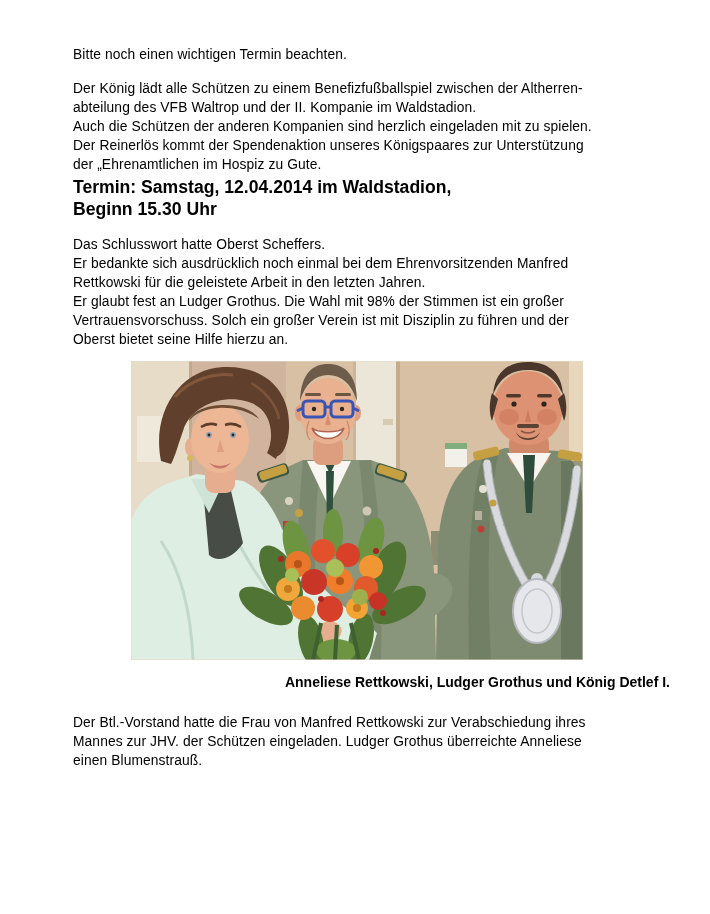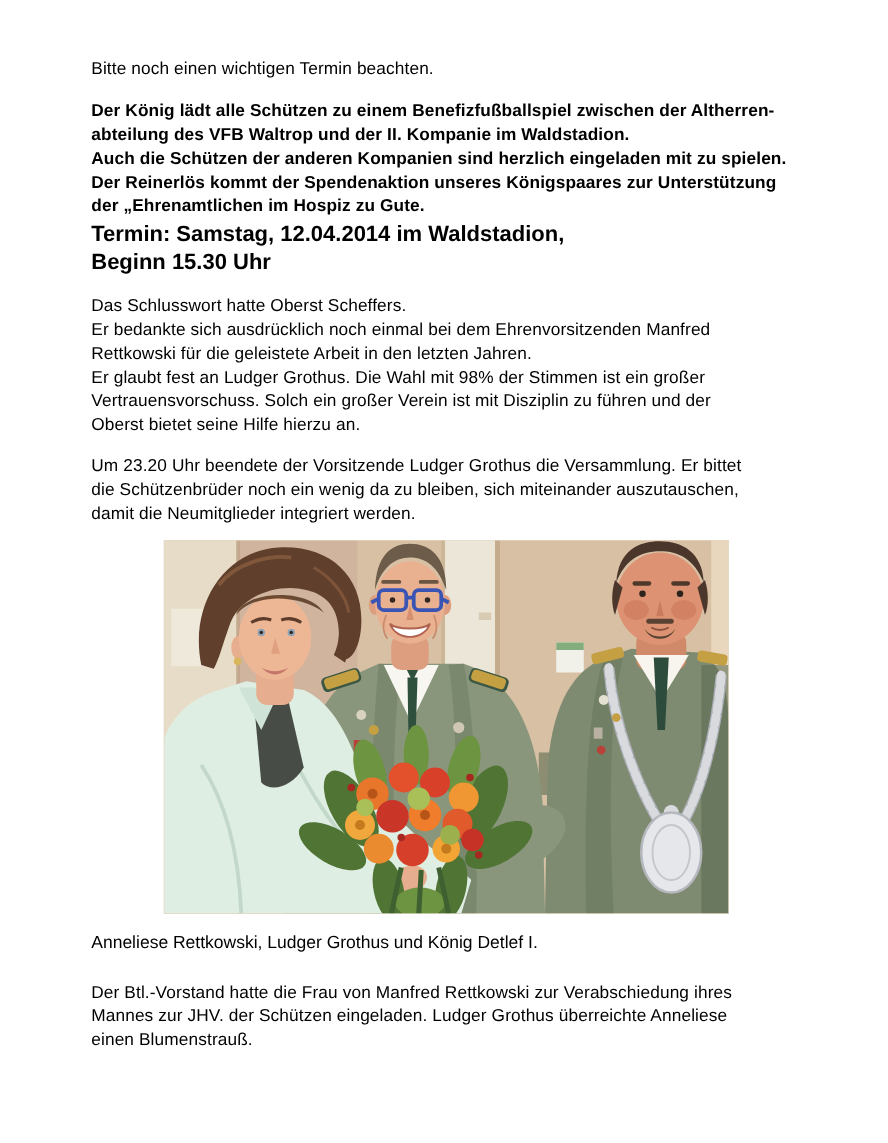--- a/index.html
+++ b/index.html
@@ -19,21 +19,21 @@
     padding: 45px 40px 0 73px;
     background: #ffffff;
   }
   .body-text {
     font-size: 13.8px;
     line-height: 19px;
     white-space: pre-line;
     letter-spacing: 0.1px;
   }
   .p-intro        { margin: 0; }
-  .p-invitation   { margin: 15px 0 0 0; font-weight: bold; }
+  .p-invitation   { margin: 15px 0 0 0; }
   .termin-heading {
     margin: 3px 0 0 0;
     font-size: 17.6px;
     line-height: 21.5px;
     font-weight: bold;
     text-align: left;
     white-space: pre-line;
   }
   .p-press        { margin: 16px 0 0 0; }
   .p-schlusswort  { margin: 15px 0 0 0; }
@@ -42,22 +42,22 @@
     margin: 12px 0 0 58px;
     width: 452px;
     height: 299px;
     line-height: 0;
   }
   .photo-wrap svg { display: block; }
   .photo-caption {
     margin: 14px 0 0 0;
     font-size: 14px;
     line-height: 17px;
-    font-weight: normal;
-    text-align: left;
+    font-weight: bold;
+    text-align: right;
   }
   .p-farewell     { margin: 22px 0 0 0; }
 </style>
 </head>
 <body>
 
 <div class="page">
 
   <div class="body-text p-intro">Bitte noch einen wichtigen Termin beachten.</div>
 
@@ -71,23 +71,20 @@
 Beginn 15.30 Uhr</div>
 
 
   <div class="body-text p-schlusswort">Das Schlusswort hatte Oberst Scheffers.
 Er bedankte sich ausdrücklich noch einmal bei dem Ehrenvorsitzenden Manfred
 Rettkowski für die geleistete Arbeit in den letzten Jahren.
 Er glaubt fest an Ludger Grothus. Die Wahl mit 98% der Stimmen ist ein großer
 Vertrauensvorschuss. Solch ein großer Verein ist mit Disziplin zu führen und der
 Oberst bietet seine Hilfe hierzu an.</div>
 
-  <div class="body-text p-closing">Um 23.20 Uhr beendete der Vorsitzende Ludger Grothus die Versammlung. Er bittet
-die Schützenbrüder noch ein wenig da zu bleiben, sich miteinander auszutauschen,
-damit die Neumitglieder integriert werden.</div>
 
   <div class="photo-wrap">
     <svg viewBox="0 0 452 299" width="452" height="299" xmlns="http://www.w3.org/2000/svg">
 
       <rect width="452" height="299" fill="#d8c0a4"></rect>
       <rect x="0" width="60" height="299" fill="#e7dcc7"></rect>
       <rect x="58" width="3" height="299" fill="#c4ab8e"></rect>
       <rect x="6" y="55" width="34" height="46" fill="#efe9dc"></rect>
       <rect x="4" y="150" width="30" height="40" fill="#ece4d4"></rect>
       <rect x="60" y="0" width="95" height="299" fill="#c79d94" opacity="0.35"></rect>

